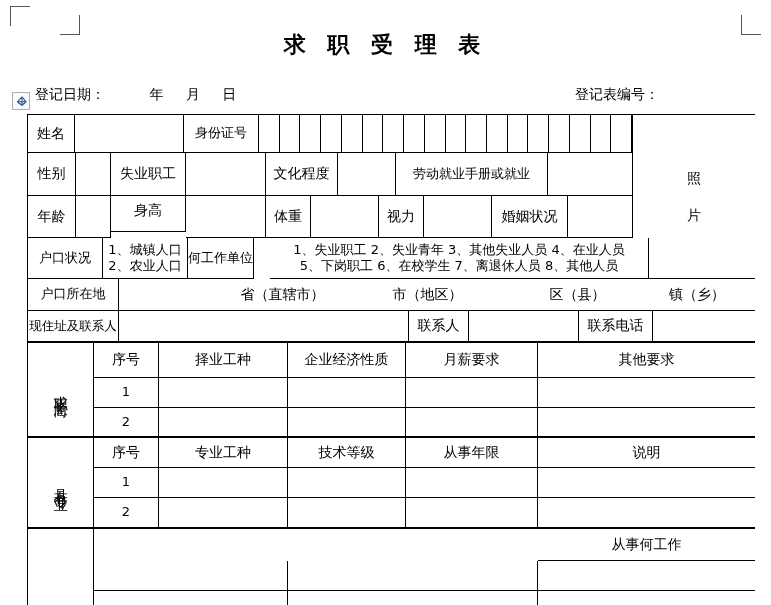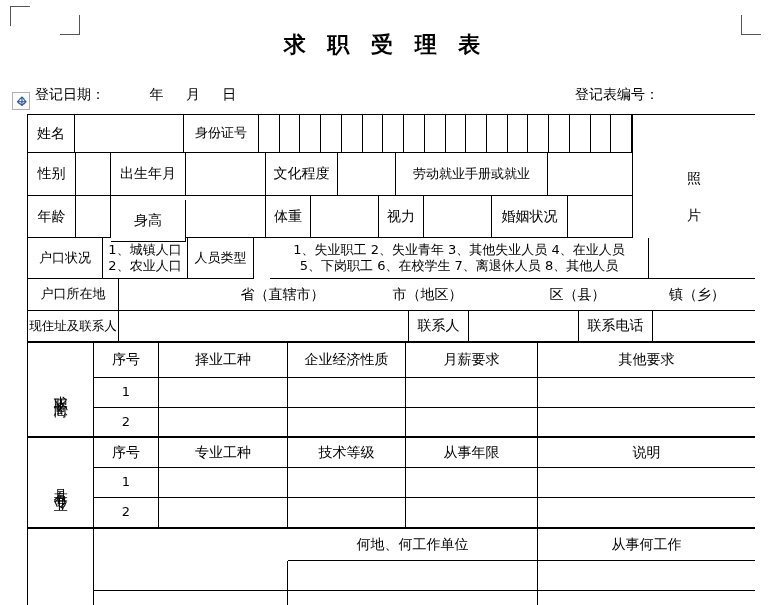--- a/index.html
+++ b/index.html
@@ -78,50 +78,50 @@
 
     <div class="cell" style="left:605px;top:0;width:123px;height:164px;">
       <div class="twolines" style="line-height:2.6;">
         <span>照</span>
         <span>片</span>
       </div>
     </div>
 
     <div class="cell" style="left:0;top:38px;width:48px;height:43px;">性别</div>
     <div class="cell" style="left:48px;top:38px;width:35px;height:43px;"></div>
-    <div class="cell" style="left:83px;top:38px;width:75px;height:43px;">出生年月</div>
+    <div class="cell" style="left:83px;top:38px;width:75px;height:43px;">失业职工</div>
     <div class="cell" style="left:158px;top:38px;width:80px;height:43px;"></div>
     <div class="cell" style="left:238px;top:38px;width:72px;height:43px;">文化程度</div>
     <div class="cell" style="left:310px;top:38px;width:58px;height:43px;"></div>
     <div class="cell sm" style="left:368px;top:38px;width:152px;height:43px;">
       <div class="twolines">
         <span>劳动就业手册或就业</span>
       </div>
     </div>
     <div class="cell" style="left:520px;top:38px;width:85px;height:43px;"></div>
 
     <div class="cell" style="left:0;top:81px;width:48px;height:42px;">年龄</div>
     <div class="cell" style="left:48px;top:81px;width:35px;height:42px;"></div>
-    <div class="cell" style="left:83px;top:85px;width:75px;height:42px;">身高</div>
+    <div class="cell" style="left:83px;top:75px;width:75px;height:42px;">身高</div>
     <div class="cell" style="left:158px;top:81px;width:80px;height:42px;"></div>
     <div class="cell" style="left:238px;top:81px;width:45px;height:42px;">体重</div>
     <div class="cell" style="left:283px;top:81px;width:68px;height:42px;"></div>
     <div class="cell" style="left:351px;top:81px;width:45px;height:42px;">视力</div>
     <div class="cell" style="left:396px;top:81px;width:68px;height:42px;"></div>
     <div class="cell" style="left:464px;top:81px;width:76px;height:42px;">婚姻状况</div>
     <div class="cell" style="left:540px;top:81px;width:65px;height:42px;"></div>
 
     <div class="cell sm" style="left:0;top:123px;width:75px;height:41px;">户口状况</div>
     <div class="cell sm" style="left:75px;top:123px;width:85px;height:41px;">
       <div class="twolines">
         <span>1、城镇人口</span>
         <span>2、农业人口</span>
       </div>
     </div>
-    <div class="cell sm" style="left:160px;top:123px;width:66px;height:41px;">人员类型</div>
+    <div class="cell sm" style="left:160px;top:123px;width:66px;height:41px;">何工作单位</div>
     <div class="cell sm" style="left:242px;top:123px;width:379px;height:41px;">
       <div class="twolines">
         <span>1、失业职工  2、失业青年  3、其他失业人员  4、在业人员</span>
         <span>5、下岗职工  6、在校学生  7、离退休人员  8、其他人员</span>
       </div>
     </div>
 
     <div class="cell sm" style="left:0;top:164px;width:91px;height:32px;">户口所在地</div>
     <div class="cell geo" style="left:91px;top:164px;width:637px;height:32px;">
       <span style="left:25.7%;">省（直辖市）</span>
@@ -169,21 +169,20 @@
     <div class="cell" style="left:378px;top:353px;width:132px;height:30px;"></div>
     <div class="cell" style="left:510px;top:353px;width:218px;height:30px;"></div>
 
     <div class="cell sm bb2" style="left:66px;top:383px;width:65px;height:31px;">2</div>
     <div class="cell bb2" style="left:131px;top:383px;width:129px;height:31px;"></div>
     <div class="cell bb2" style="left:260px;top:383px;width:118px;height:31px;"></div>
     <div class="cell bb2" style="left:378px;top:383px;width:132px;height:31px;"></div>
     <div class="cell bb2" style="left:510px;top:383px;width:218px;height:31px;"></div>
 
     <div class="cell vtext" style="left:0;top:414px;width:66px;height:191px;align-items:flex-start;padding-top:12px;">学习工作</div>
-    <div class="cell" style="left:260px;top:414px;width:250px;height:32px;">何地、何工作单位</div>
     <div class="cell" style="left:510px;top:414px;width:218px;height:32px;">从事何工作</div>
 
     <div class="cell" style="left:66px;top:446px;width:194px;height:30px;"></div>
     <div class="cell" style="left:260px;top:446px;width:250px;height:30px;"></div>
     <div class="cell" style="left:510px;top:446px;width:218px;height:30px;"></div>
 
     <div class="cell" style="left:66px;top:476px;width:194px;height:30px;"></div>
     <div class="cell" style="left:260px;top:476px;width:250px;height:30px;"></div>
     <div class="cell" style="left:510px;top:476px;width:218px;height:30px;"></div>
 

